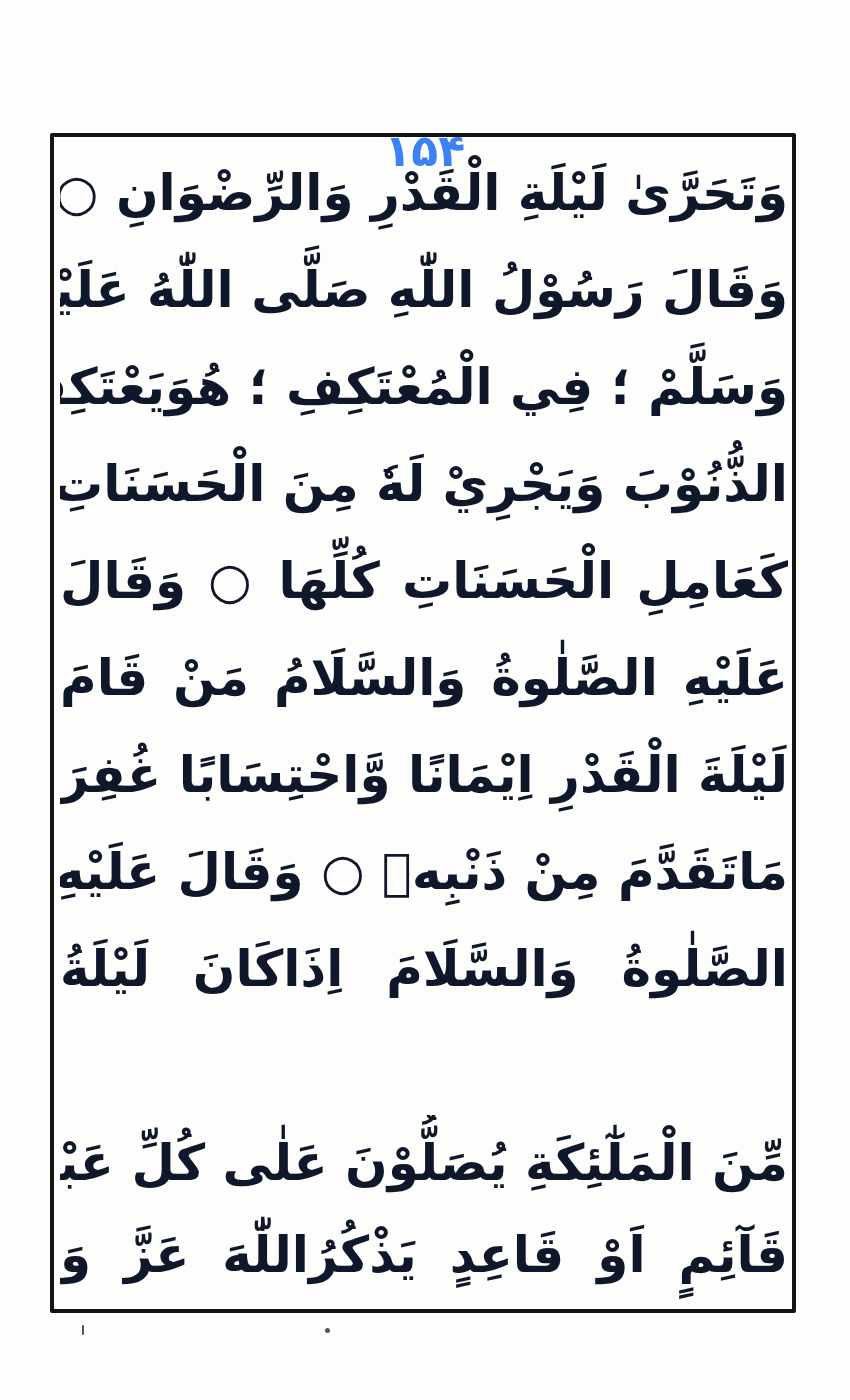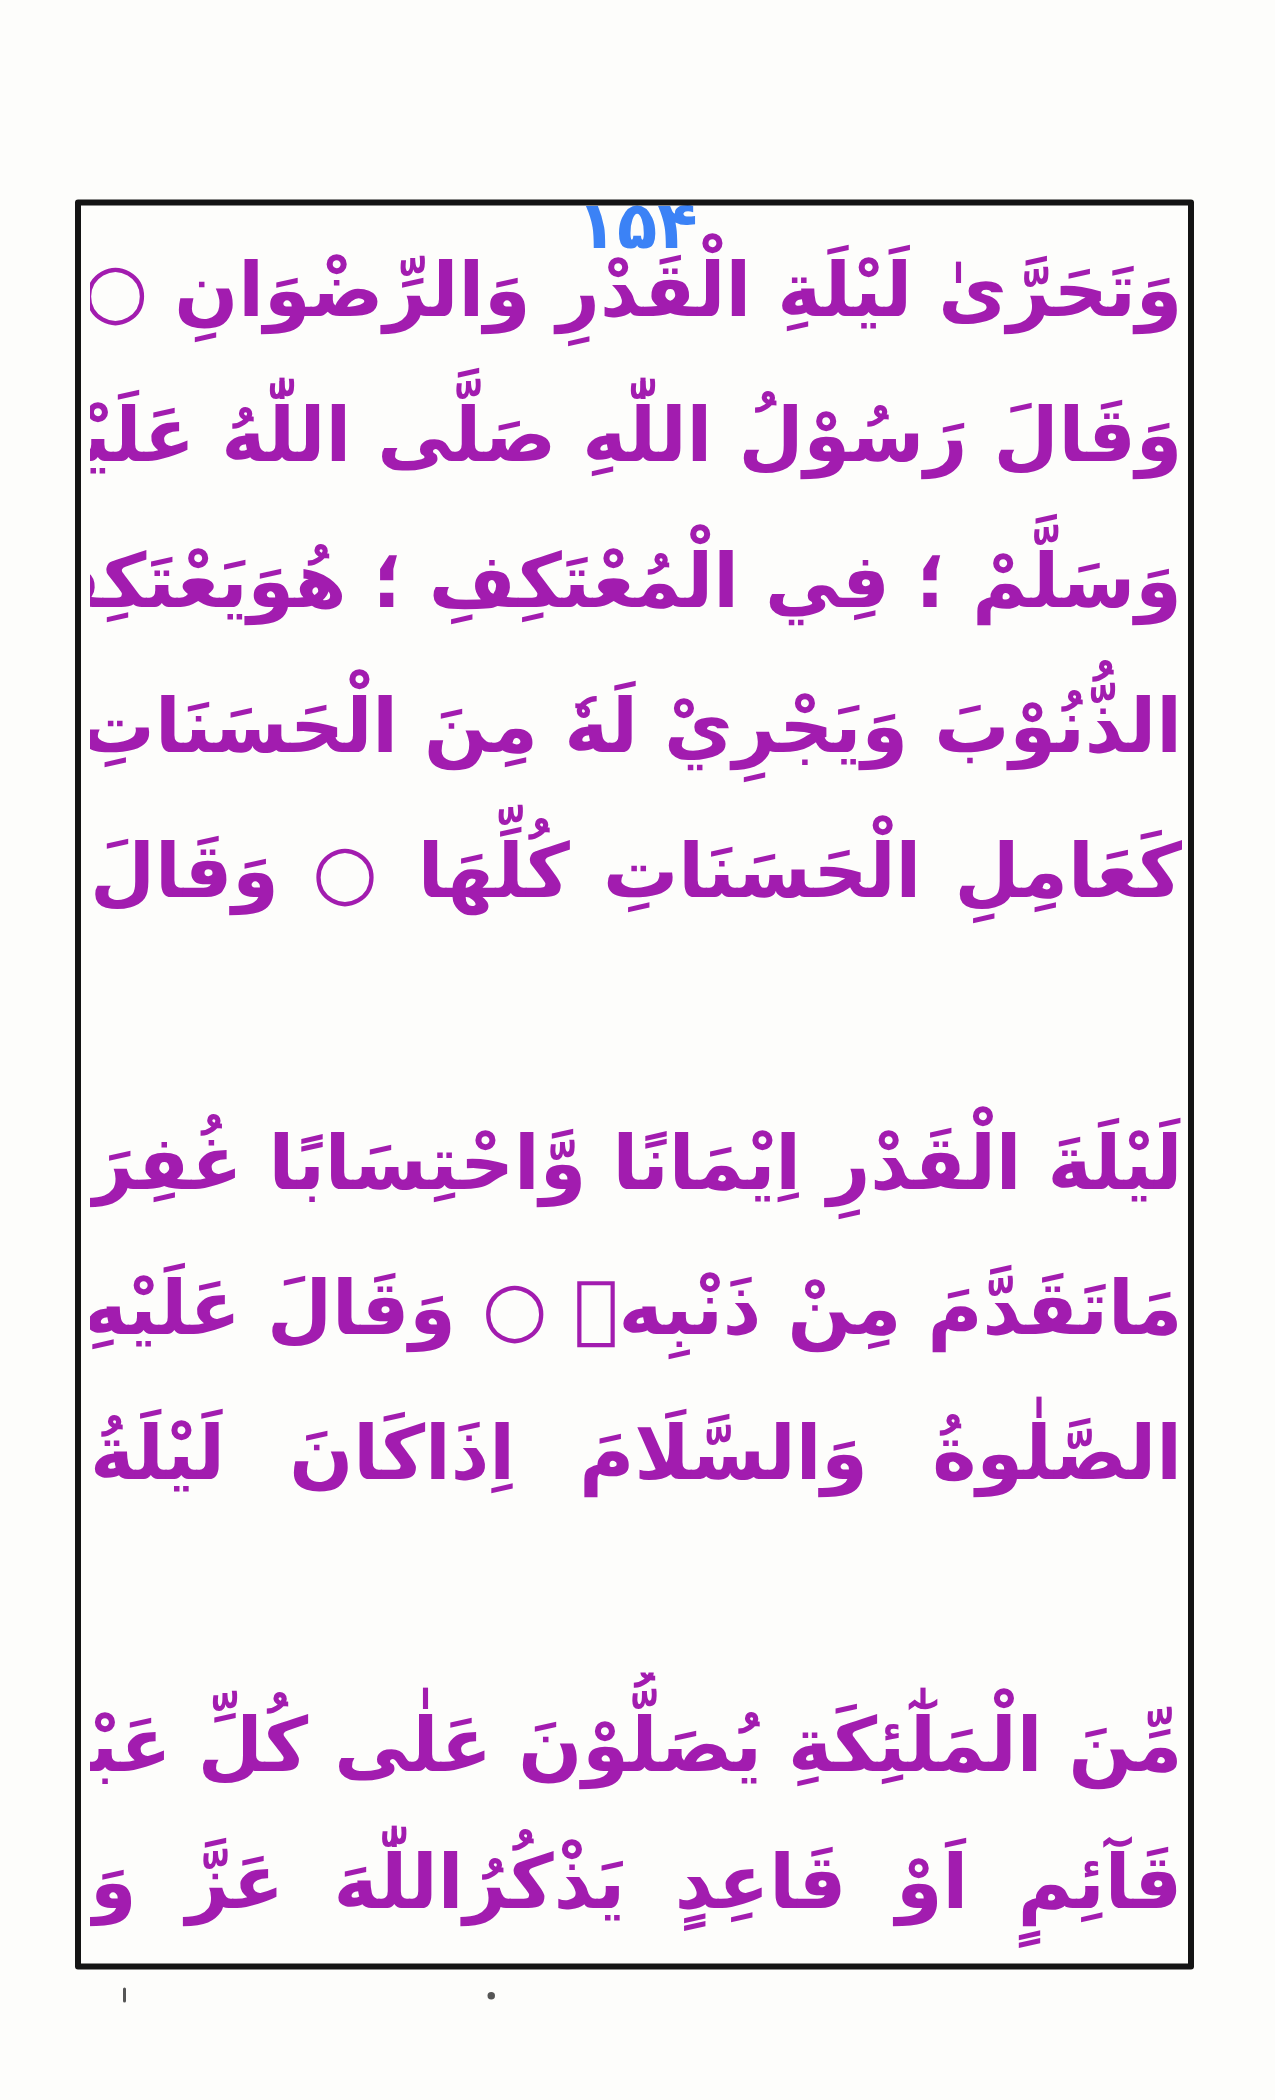--- a/index.html
+++ b/index.html
@@ -48,21 +48,21 @@
       direction: rtl;
     }
     .line {
       position: absolute;
       left: 0;
       width: 728px;
       height: 96px;
       font-family: "DejaVu Sans", sans-serif;
       font-size: 50px;
       line-height: 96px;
-      color: #a21caf;
+      color: #0f172a;
       text-align: justify;
       text-align-last: justify;
       white-space: nowrap;
       overflow: hidden;
       direction: rtl;
       font-weight: bold;
     }
     .speck {
       position: absolute;
       background: #555;
@@ -75,20 +75,21 @@
 <div class="page-number">۱۵۴</div>
 
 <div class="frame"></div>
 
 <div class="text-lines">
   <div class="line" style="top:0px;">وَتَحَرَّىٰ لَيْلَةِ الْقَدْرِ وَالرِّضْوَانِ ○</div>
   <div class="line" style="top:97px;">وَقَالَ رَسُوْلُ اللّٰهِ صَلَّى اللّٰهُ عَلَيْهِ</div>
   <div class="line" style="top:194px;">وَسَلَّمْ ؛ فِي الْمُعْتَكِفِ ؛ هُوَيَعْتَكِفُ</div>
   <div class="line" style="top:388px;">كَعَامِلِ الْحَسَنَاتِ كُلِّهَا ○ وَقَالَ</div>
   <div class="line" style="top:291px;">الذُّنُوْبَ وَيَجْرِيْ لَهٗ مِنَ الْحَسَنَاتِ</div>
+  <div class="line" style="top:485px;">عَلَيْهِ الصَّلٰوةُ وَالسَّلَامُ مَنْ قَامَ</div>
   <div class="line" style="top:582px;">لَيْلَةَ الْقَدْرِ اِيْمَانًا وَّاحْتِسَابًا غُفِرَلَهٗ</div>
   <div class="line" style="top:776px;">الصَّلٰوةُ وَالسَّلَامَ اِذَاكَانَ لَيْلَةُ</div>
   <div class="line" style="top:679px;">مَاتَقَدَّمَ مِنْ ذَنْبِهٖ ○ وَقَالَ عَلَيْهِ</div>
   <div class="line" style="top:970px;">مِّنَ الْمَلٰٓئِكَةِ يُصَلُّوْنَ عَلٰى كُلِّ عَبْدٍ</div>
   <div class="line" style="top:1062px;">قَآئِمٍ اَوْ قَاعِدٍ يَذْكُرُاللّٰهَ عَزَّ وَ</div>
 </div>
 
 <div class="speck" style="left:325px; top:1328px; width:5px; height:5px;"></div>
 <div class="speck" style="left:82px; top:1325px; width:2px; height:10px; border-radius:1px;"></div>
 

